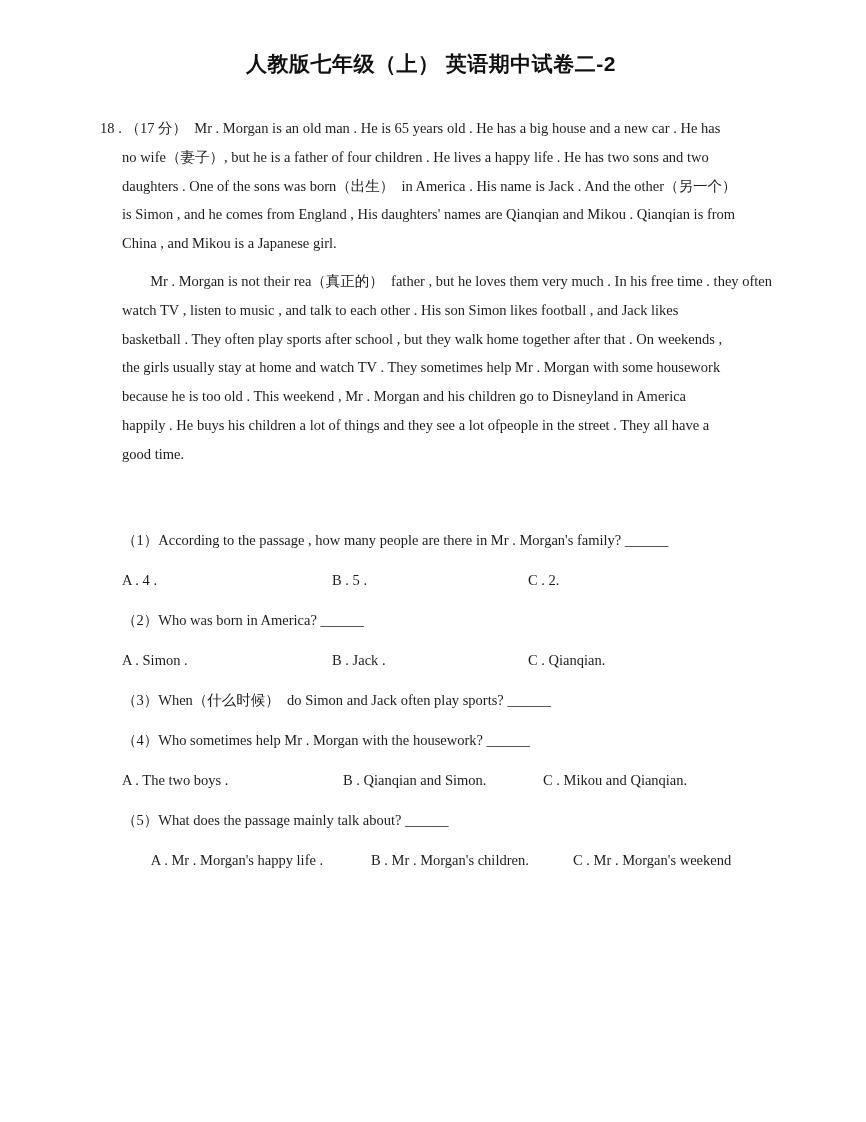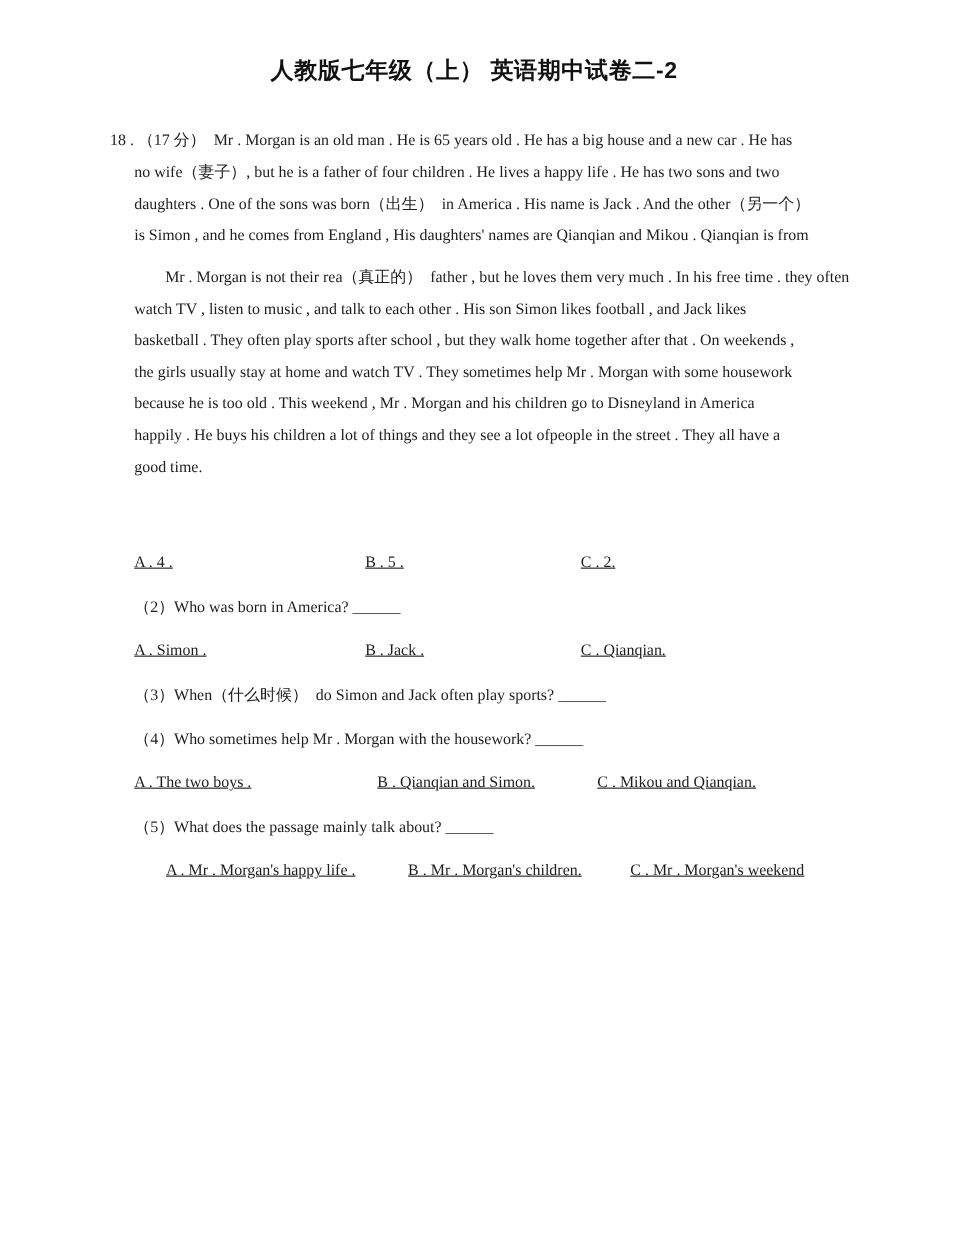--- a/index.html
+++ b/index.html
@@ -37,56 +37,58 @@
   .questions {
     margin: 52px 60px 0 122px;
     font-size: 14.5px;
   }
   .qline {
     height: 40px;
     display: flex;
     align-items: center;
     white-space: pre;
   }
-  .opts span { display: inline-block; white-space: pre; text-decoration: underline; }
+  .opts span { display: inline-block; white-space: pre; }
   .opts .o1 { width: 210px; }
   .opts .o2 { width: 196px; }
   .qblock.q4 .opts .o1 { width: 221px; }
   .qblock.q4 .opts .o2 { width: 200px; }
   .qblock.q5 .opts .o1 { width: 230px; text-align: center; }
   .qblock.q5 .opts .o2 { width: 202px; margin-left: 19px; }
 </style>
 </head>
 <body>
 
 <div class="page">
 
   <h1 class="title">人教版七年级（上） 英语期中试卷二-2</h1>
 
   <section class="passage">
     <div class="para1">
       <div class="line">18 . （17 分）  Mr . Morgan is an old man . He is 65 years old . He has a big house and a new car . He has</div>
       <div class="line hang">no wife（妻子）, but he is a father of four children . He lives a happy life . He has two sons and two</div>
       <div class="line hang">daughters . One of the sons was born（出生）  in America . His name is Jack . And the other（另一个）</div>
       <div class="line hang">is Simon , and he comes from England , His daughters' names are Qianqian and Mikou . Qianqian is from</div>
+      <div class="line hang">China , and Mikou is a Japanese girl.</div>
     </div>
     <div class="para2">
       <div class="line pfirst">Mr . Morgan is not their rea（真正的）  father , but he loves them very much . In his free time . they often</div>
       <div class="line hang">watch TV , listen to music , and talk to each other . His son Simon likes football , and Jack likes</div>
       <div class="line hang">basketball . They often play sports after school , but they walk home together after that . On weekends ,</div>
       <div class="line hang">the girls usually stay at home and watch TV . They sometimes help Mr . Morgan with some housework</div>
       <div class="line hang">because he is too old . This weekend , Mr . Morgan and his children go to Disneyland in America</div>
       <div class="line hang">happily . He buys his children a lot of things and they see a lot ofpeople in the street . They all have a</div>
       <div class="line hang">good time.</div>
     </div>
   </section>
 
   <section class="questions">
 
     <div class="qblock q1">
+      <div class="qline">（1）According to the passage , how many people are there in Mr . Morgan's family? ______</div>
       <div class="qline opts">
         <span class="o1">A . 4 .</span>
         <span class="o2">B . 5 .</span>
         <span class="o3">C . 2.</span>
       </div>
     </div>
 
     <div class="qblock q2">
       <div class="qline">（2）Who was born in America? ______</div>
       <div class="qline opts">

